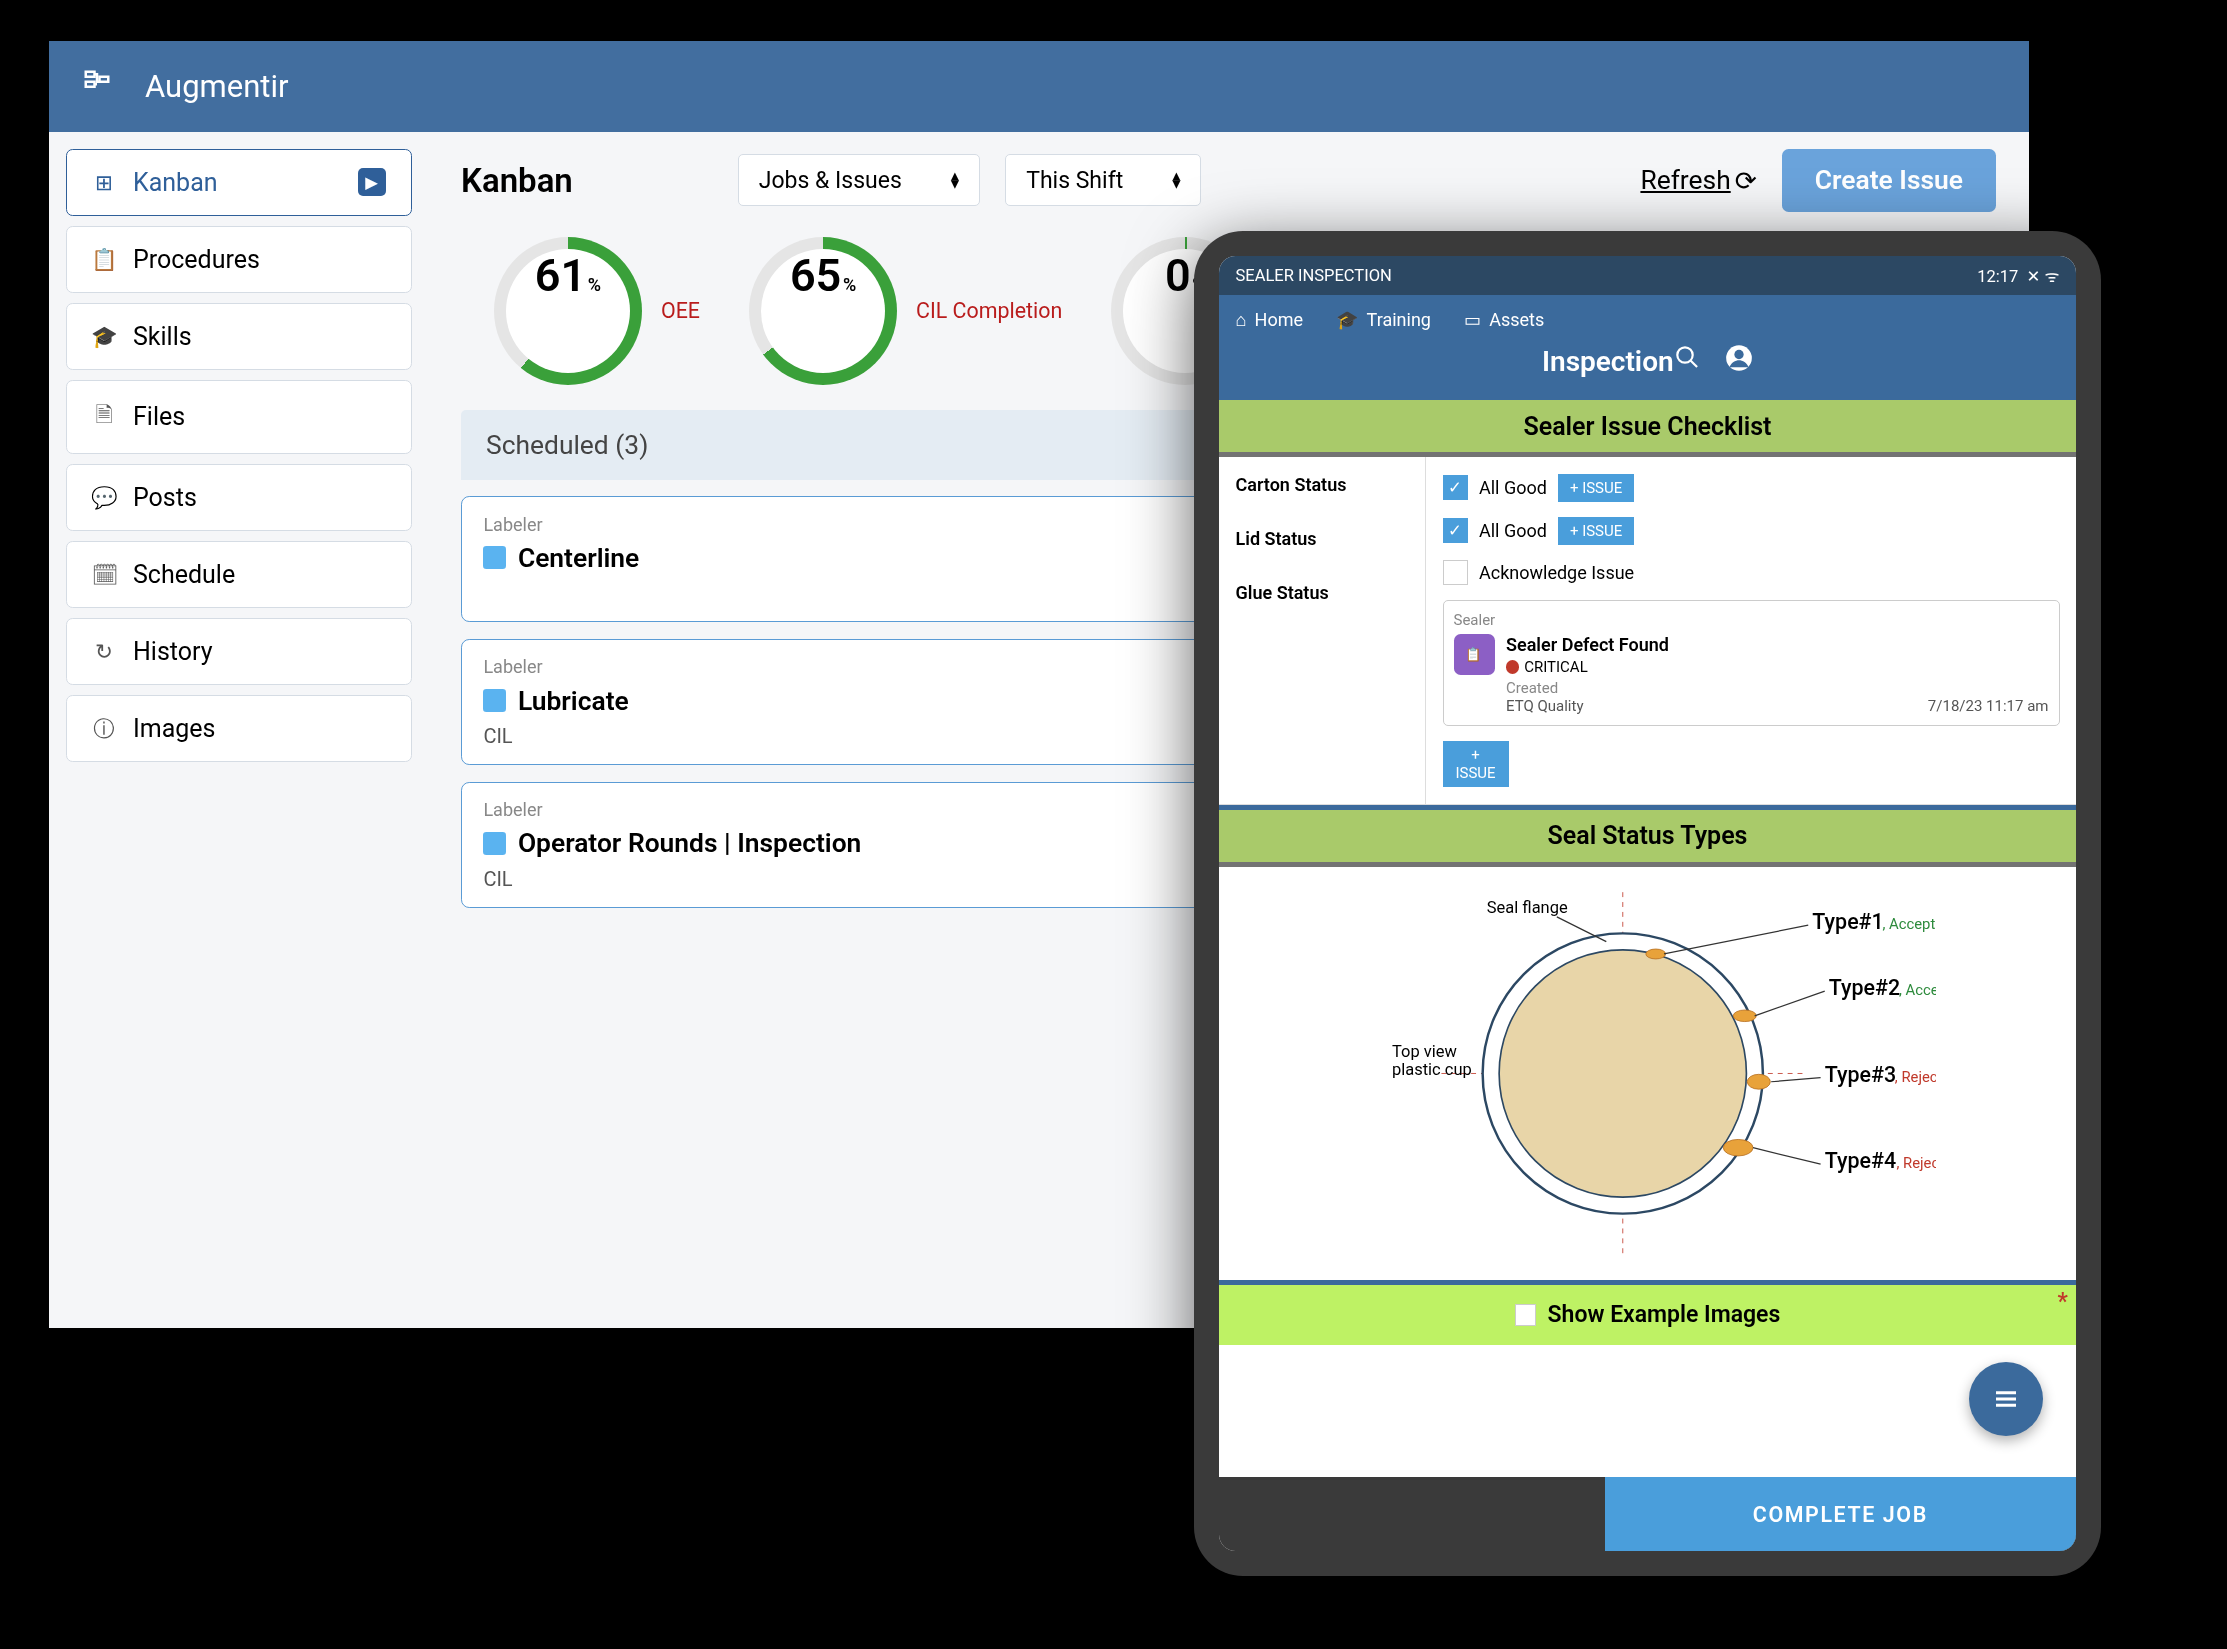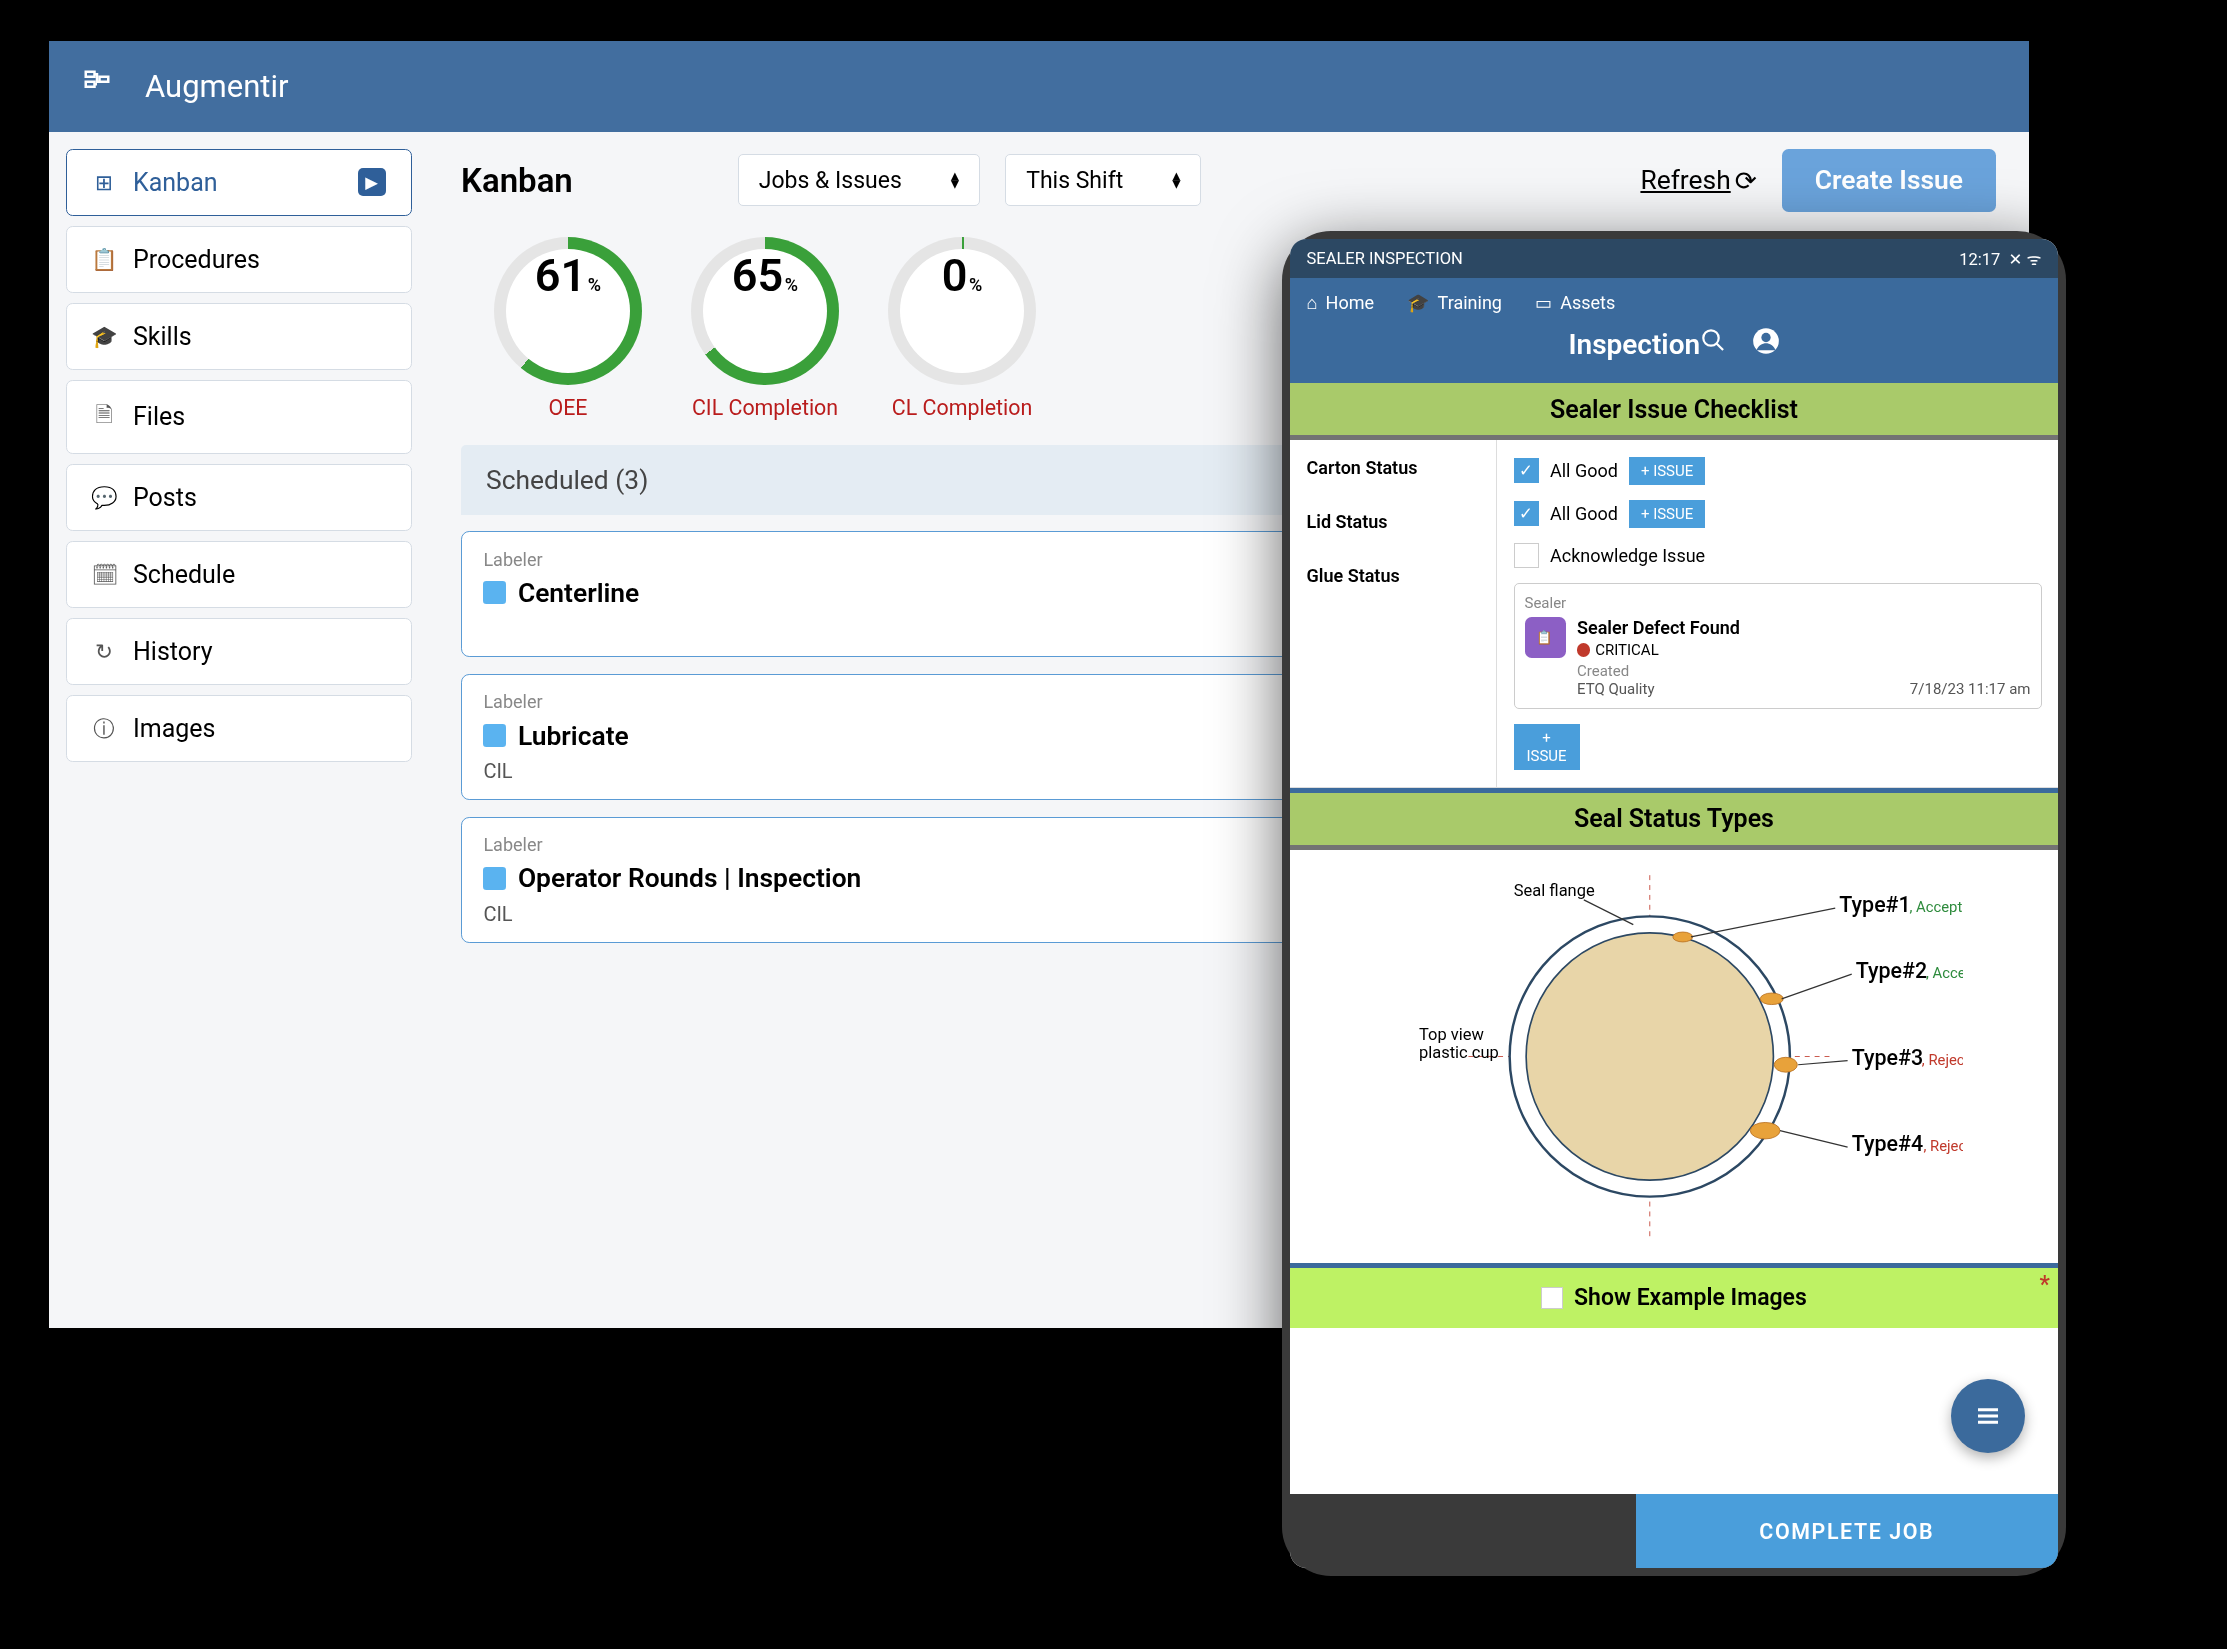--- a/index.html
+++ b/index.html
@@ -21,21 +21,21 @@
 
 .main { flex: 1; padding: 16.5px 33px; }
 .main-top { display: flex; align-items: center; gap: 25px; margin-bottom: 25px; }
 .page-title { font-size: 33px; font-weight: 600; margin-right: 140px; }
 .select-box { background: #fff; border: 0.8px solid #d5dce4; border-radius: 5px; padding: 11.5px 20px; font-size: 23px; display: flex; align-items: center; gap: 49px; cursor: pointer; }
 .select-box .chev { margin-left: auto; font-size: 16.5px; line-height:8.2px; }
 .refresh-link { margin-left: auto; font-size: 26.4px; display: flex; align-items: center; gap: 4px; cursor: pointer; }
 .create-btn { background: #6aa3db; color: #fff; font-size: 26.4px; font-weight: 600; padding: 16.5px 33px; border-radius: 6.6px; border: none; cursor: pointer; }
 
 .metrics-row { display: flex; gap: 49px; margin-bottom: 25px; padding-left: 33px; }
-.metric { display: flex; flex-direction: column; align-items: center; gap: 10px; }
+.metric { display: flex; flex-direction: row; align-items: center; gap: 19px; }
 .ring { width: 148px; height: 148px; border-radius: 50%; display: flex; align-items: center; justify-content: center; position: relative; }
 .ring-inner { width: 124px; height: 124px; background: #fff; border-radius: 50%; display: flex; align-items: baseline; justify-content: center; }
 .ring-val { font-size: 45px; font-weight: 600; }
 .ring-pct { font-size: 18px; font-weight: 600; margin-top: 11.5px; margin-left: 1.6px; }
 .metric-label { font-size: 21.4px; color: #b91c1c; }
 
 .kanban-cols { display: flex; gap: 33px; }
 .kcol { flex: 1; }
 .kcol-head { background: #e4ecf3; padding: 20px 25px; font-size: 26.4px; border-radius: 5px 5px 0 0; margin-bottom: 16.5px; color: #444; }
 .kcard { background: #fff; border: 1.6px solid #5a9bd5; border-radius: 8.2px; padding: 16.5px 21.4px; margin-bottom: 16.5px; }
@@ -44,21 +44,21 @@
 .kcard .ttl .cicon { width: 23px; height: 23px; background: #5ab3f0; border-radius: 3.3px; }
 .kcard.purple .ttl .cicon { background: #b19ae6; }
 .kcard .meta { display: flex; justify-content: space-between; margin-top: 8.2px; font-size: 20px; color: #555; }
 .kcard .status-row { display: flex; align-items: center; gap: 8.2px; margin-top: 6.6px; font-size: 20px; }
 .dot { width: 13.2px; height: 13.2px; border-radius: 50%; }
 .dot.crit { background: #c0392b; }
 .dot.low { background: #27ae60; }
 .dot.med { background: #e67e22; }
 
 
-.tablet { position: absolute; left: 1282px; top: 231px; width: 784px; height: 1345px; background: #3a3a3a; border-radius: 49px; padding: 8px; box-shadow: 0 16.5px 66px rgba(0,0,0,0.6); }
+.tablet { position: absolute; left: 1194px; top: 231px; width: 907px; height: 1345px; background: #3a3a3a; border-radius: 49px; padding: 25px; box-shadow: 0 16.5px 66px rgba(0,0,0,0.6); }
 .tablet-screen { width: 100%; height: 100%; background: #fff; border-radius: 16.5px; overflow: hidden; display: flex; flex-direction: column; position: relative; }
 .t-statusbar { background: #2c4863; color: #fff; font-size: 16.5px; padding: 8.2px 16.5px; display: flex; justify-content: space-between; align-items: center; }
 .t-navbar { background: #3b6a9c; color: #fff; padding: 13.2px 16.5px; display: flex; align-items: center; gap: 33px; font-size: 18px; }
 .t-navbar .nav-link { display: flex; align-items: center; gap: 8.2px; cursor: pointer; }
 .t-title-row { background: #3b6a9c; color: #fff; padding: 0 16.5px 16.5px 16.5px; display: flex; align-items: center; justify-content: center; }
 .t-title { font-size: 28px; font-weight: 600; }
 .t-title-icons { display: flex; gap: 25px; font-size: 28px; }
 .t-content { flex: 1; overflow: auto; background: #fff; }
 
 .section-hdr { background: #a9ca6a; text-align: center; font-size: 25px; font-weight: 600; padding: 11.5px; border-top: 5px solid #3b6a9c; border-bottom: 5px solid #737373; }

